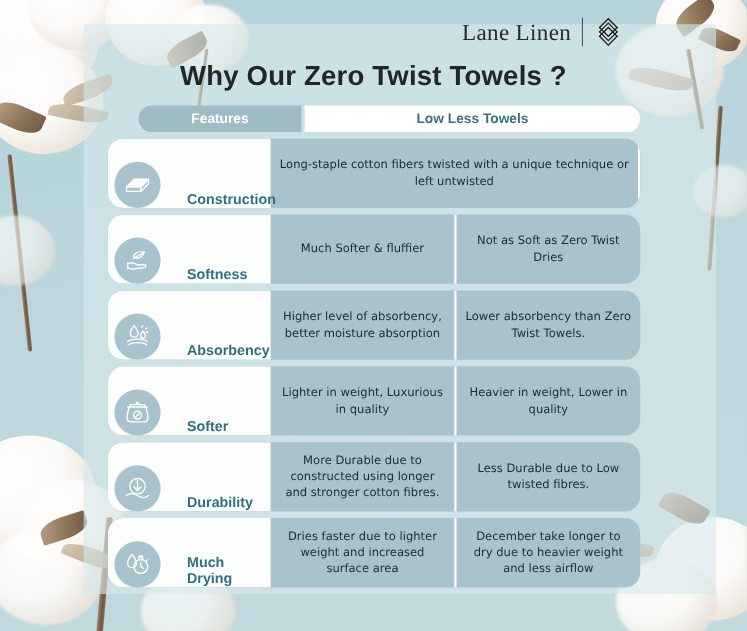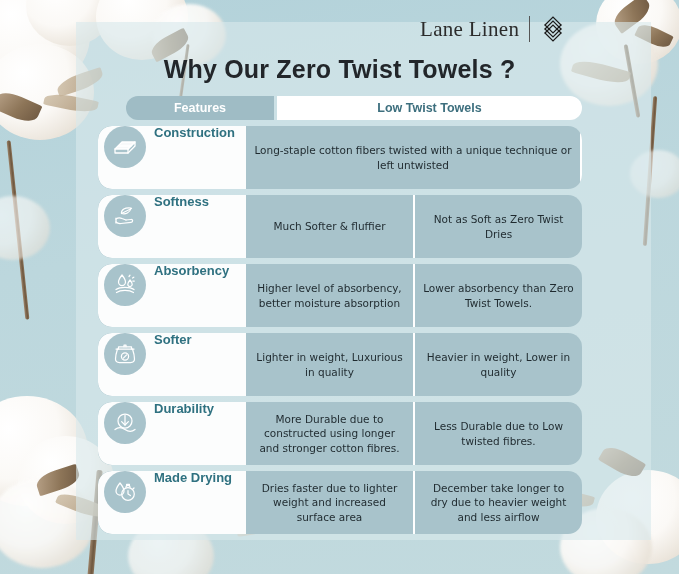--- a/index.html
+++ b/index.html
@@ -47,21 +47,21 @@
   .hfeat{width:148px;background:#9fbcc5;border-radius:12px 0 0 12px;
          display:flex;align-items:center;justify-content:center;
          color:#ffffff;font-size:12.5px;font-weight:bold;margin-left:28px;}
   .hcol{flex:1;background:#ffffff;display:flex;align-items:center;justify-content:center;
         color:#3d6f7e;font-size:12.5px;font-weight:bold;}
   .hcol.first{margin-left:2px;}
   .hcol.last{border-radius:0 12px 12px 0;margin-left:3px;}
 
   
   .brow{height:63px;background:#a8c3cb;border-radius:14px;overflow:hidden;}
-  .feat{width:148px;background:#fcfdfd;display:flex;align-items:flex-start;gap:8px;
+  .feat{width:148px;background:#fcfdfd;display:flex;align-items:flex-end;gap:24px;
         border-radius:14px 0 0 14px;padding-left:6px;box-sizing:border-box;}
   .badge{width:42px;height:42px;border-radius:50%;background:#a8c3cb;
          display:flex;align-items:center;justify-content:center;flex:0 0 42px;}
   .badge svg{width:26px;height:26px;}
   .featlabel{font-size:13px;font-weight:bold;color:#2f7180;line-height:1.15;}
   .cell{flex:1;display:flex;align-items:center;justify-content:center;text-align:center;
         padding:0 8px;box-sizing:border-box;
         font-family:"DejaVu Sans", sans-serif;
         font-size:10.5px;color:#1f2a2f;line-height:1.35;}
   .cell.mid{border-right:2px solid #ffffff;}
@@ -130,21 +130,21 @@
     </svg>
   </div>
 </div>
 
 <div id="title">Why Our Zero Twist Towels ?</div>
 
 <div id="table">
 
   <div class="row hrow">
     <div class="hfeat">Features</div>
-    <div class="hcol last">Low Twist Towels</div>
+    <div class="hcol last">Low Less Towels</div>
   </div>
 
   <div class="row brow">
     <div class="feat">
       <div class="badge">
         <svg viewBox="0 0 26 26" aria-hidden="true">
           <g fill="none" stroke="#ffffff" stroke-width="1.3" stroke-linejoin="round" stroke-linecap="round">
             <path d="M3 15 L10 8 L23 8 L16 15 Z" fill="#ffffff" fill-opacity="0.9"></path>
             <path d="M3 15 L3 19 L16 19 L16 15"></path>
             <path d="M16 15 L23 8 L23 12 L16 19"></path>
@@ -240,19 +240,19 @@
           <g fill="none" stroke="#ffffff" stroke-width="1.25" stroke-linejoin="round" stroke-linecap="round">
             <path d="M8 4 C8 4 4 9 4 12 A4 4 0 0 0 12 12 C12 9 8 4 8 4 Z"></path>
             <circle cx="16" cy="15" r="6.3"></circle>
             <path d="M16 11.5 L16 15 L18.4 16.6"></path>
             <path d="M13.9 8.2 L14.6 6.6 L17.4 6.6 L18.1 8.2"></path>
             <path d="M14.6 6.6 L14.6 5.3 L17.4 5.3 L17.4 6.6"></path>
             <path d="M20.6 10.4 L22 9"></path>
           </g>
         </svg>
       </div>
-      <div class="featlabel">Made Drying</div>
+      <div class="featlabel">Much Drying</div>
     </div>
     <div class="cell mid">Dries faster due to lighter weight and increased surface area</div>
     <div class="cell">December take longer to dry due to heavier weight and less airflow</div>
   </div>
 
 </div>
 
 </body></html>

